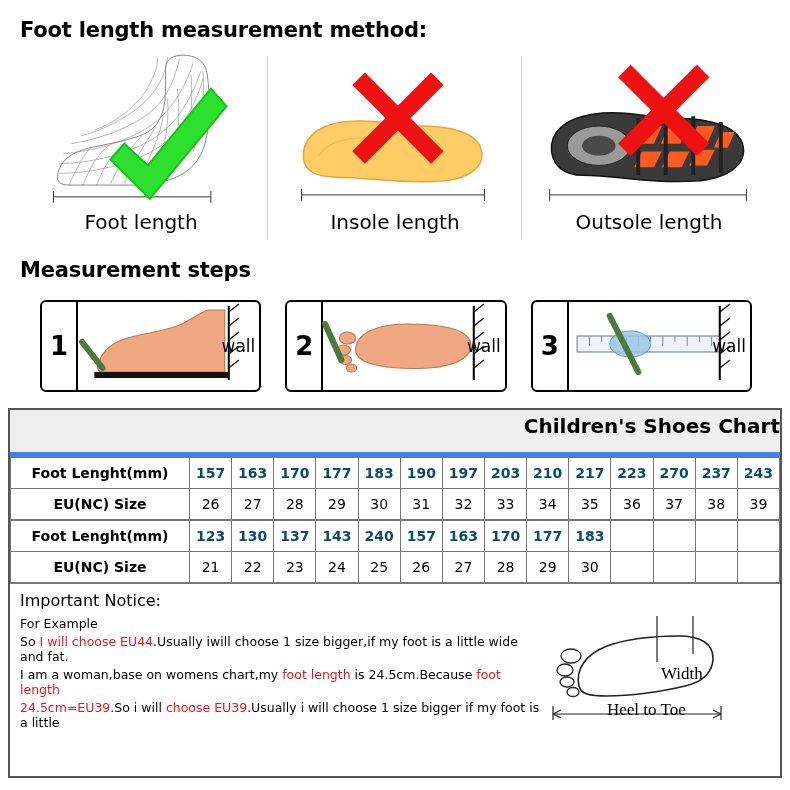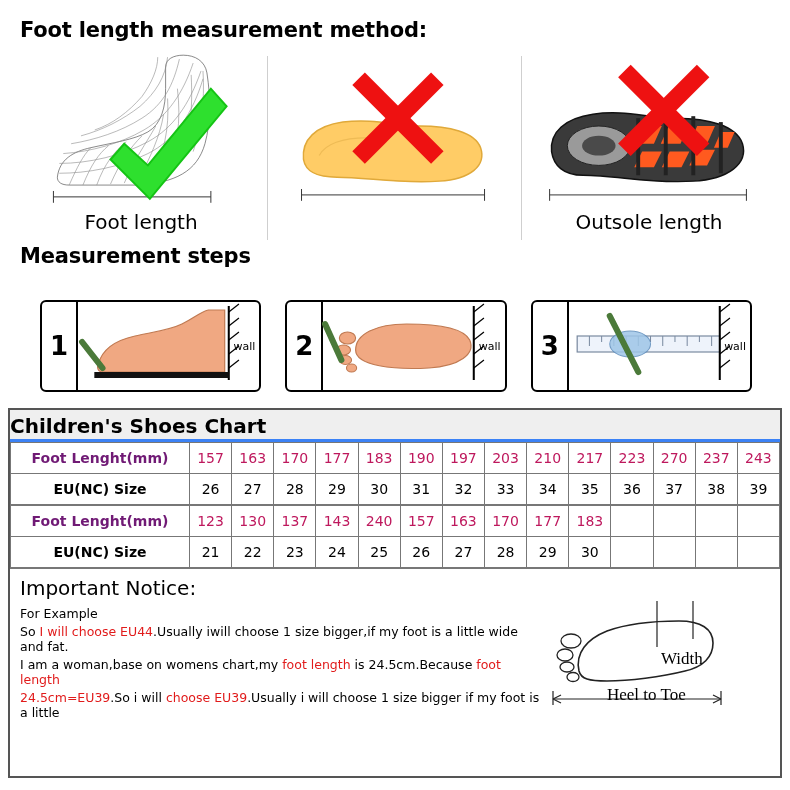--- a/index.html
+++ b/index.html
@@ -30,21 +30,21 @@
     letter-spacing: -0.2px;
   }
   #title-foot-length {
     position: absolute;
     left: 20px;
     top: 18px;
   }
   #title-measure-steps {
     position: absolute;
     left: 20px;
-    top: 244px;
+    top: 258px;
   }
 
   
   .panels {
     position: absolute;
     left: 18px;
     top: 48px;
     width: 754px;
     height: 200px;
     display: flex;
@@ -112,82 +112,82 @@
     top: 0;
     bottom: 0;
     width: 2px;
     background: #000;
   }
   .wall-label {
     position: absolute;
     right: 4px;
     top: 50%;
     transform: translateY(-50%);
-    font-size: 11px;
+    font-size: 17px;
     font-family: "DejaVu Sans", sans-serif;
   }
 
   
   .chart-block {
     position: absolute;
     left: 8px;
     top: 408px;
     width: 774px;
     height: 370px;
     border: 2px solid #555;
     box-sizing: border-box;
     background: #fff;
   }
   .chart-heading {
-    text-align: left;
+    text-align: right;
     font-weight: bold;
     font-size: 20px;
     font-family: "DejaVu Sans", sans-serif;
-    padding: 4px 0 1px 0;
+    padding: 4px 0 14px 0;
     background: #efefef;
-    border-bottom: 3px solid #3b82f6;
+    border-bottom: 5px solid #3b82f6;
   }
   table.size-table {
     width: 100%;
     border-collapse: collapse;
     table-layout: fixed;
   }
   table.size-table td {
     border: 1px solid #777;
     text-align: center;
     font-size: 14px;
     font-family: "DejaVu Sans", sans-serif;
     height: 30px;
     padding: 0;
   }
   td.rowhead {
     width: 178px;
     font-weight: bold;
-    color: #701a75;
+    color: #000000;
     font-size: 14.5px;
   }
   td.valred {
-    color: #be185d;
-    font-weight: normal;
+    color: #0c4a6e;
+    font-weight: bold;
   }
   td.blank {
     background: #fff;
   }
 
   
   .notice {
     position: relative;
     padding: 7px 10px 4px 10px;
     border-top: 1px solid #777;
     height: 160px;
     box-sizing: border-box;
   }
   .notice h4 {
     margin: 0 0 6px 0;
-    font-size: 20px;
+    font-size: 16px;
     font-weight: normal;
     font-family: "DejaVu Sans", sans-serif;
   }
   .notice p {
     margin: 0 0 2px 0;
     font-size: 12.5px;
     line-height: 15.5px;
     font-family: "DejaVu Sans", sans-serif;
     max-width: 520px;
   }
@@ -261,20 +261,21 @@
             <path d="M30 142 L30 154"></path>
             <path d="M216 142 L216 154"></path>
           </g>
 
           <g stroke="#ee1111" stroke-width="18" stroke-linecap="butt">
             <line x1="88" y1="30" x2="168" y2="110"></line>
             <line x1="168" y1="30" x2="88" y2="110"></line>
           </g>
         </svg>
       </div>
+      <div class="caption">Insole length</div>
     </div>
 
     <div class="panel">
       <div class="art">
         <svg viewBox="0 0 250 160" width="100%" height="100%" preserveAspectRatio="xMidYMid meet">
           <path d="M26 104 C24 84 40 70 68 66 C100 61 124 70 152 70 C186 70 214 78 220 96 C226 116 206 132 170 134 C126 137 92 128 58 128 C38 128 28 118 26 104 Z" fill="#3a3a3a" stroke="#111" stroke-width="1.5"></path>
           <ellipse cx="74" cy="98" rx="32" ry="20" fill="#9a9a9a" stroke="#222" stroke-width="1"></ellipse>
           <ellipse cx="74" cy="98" rx="17" ry="10" fill="#4a4a4a"></ellipse>
           <g fill="#ff5a1f">
             <path d="M120 78 l18 0 -8 18 -18 0 Z"></path>

